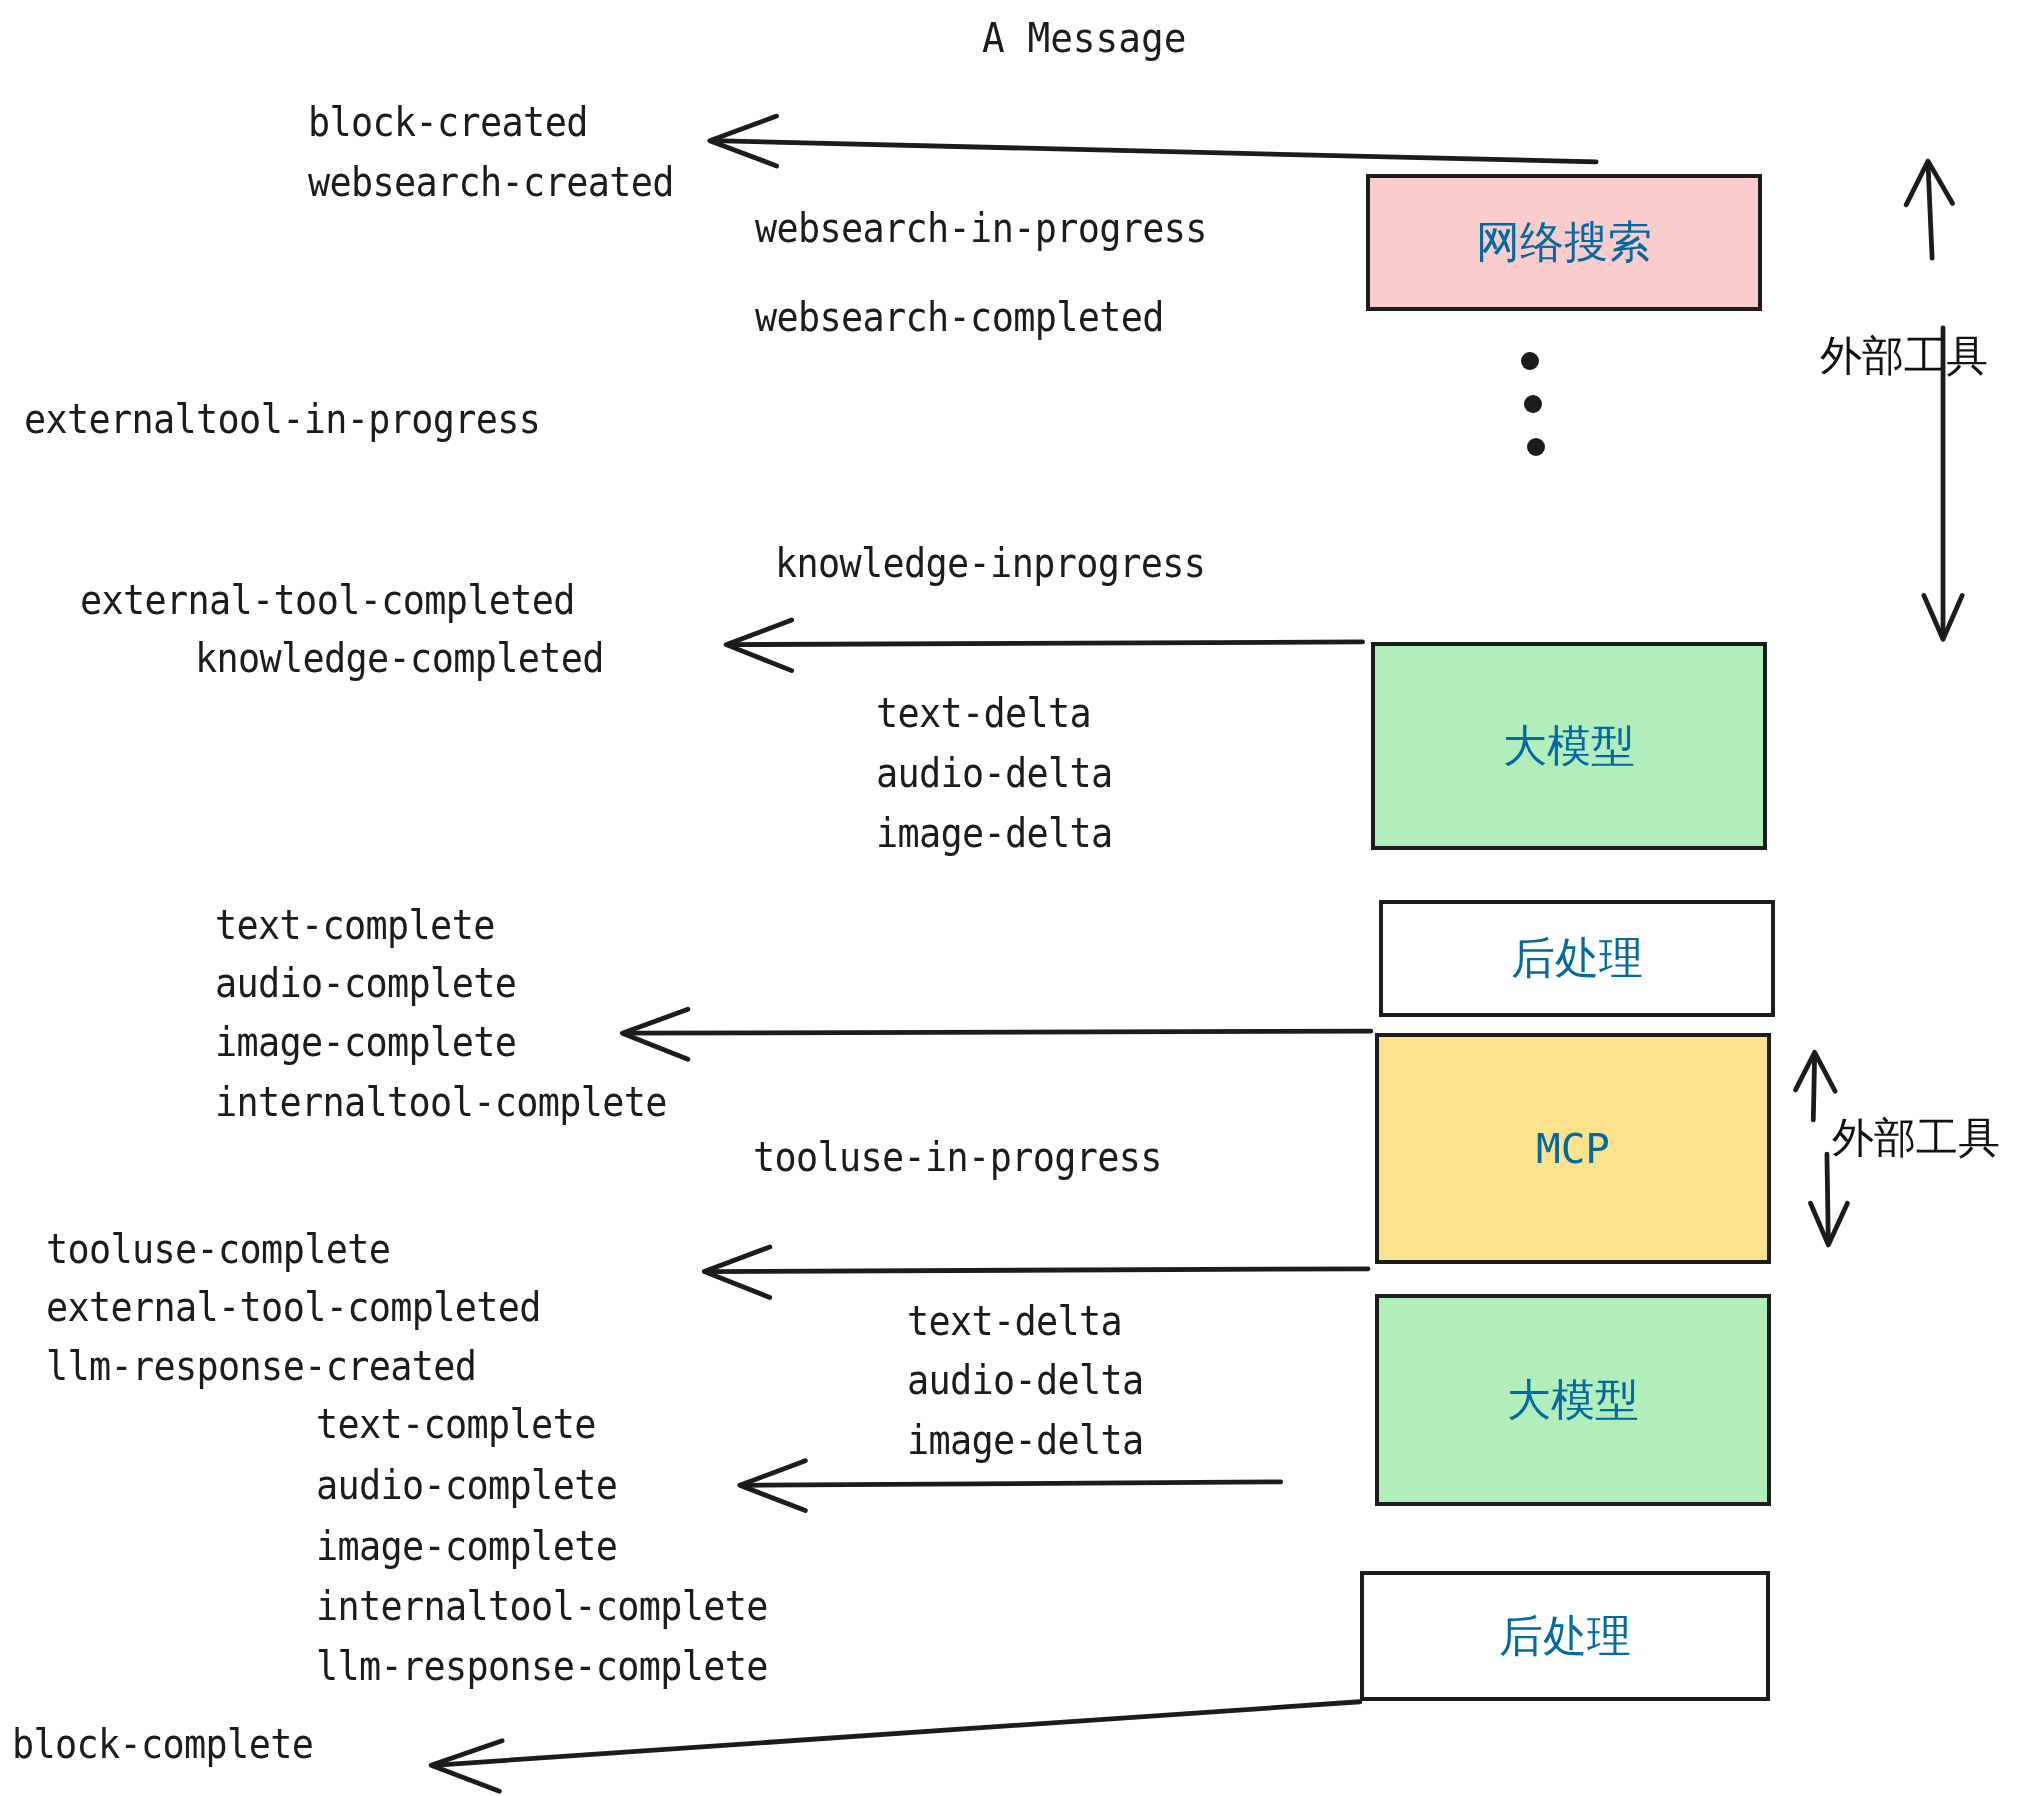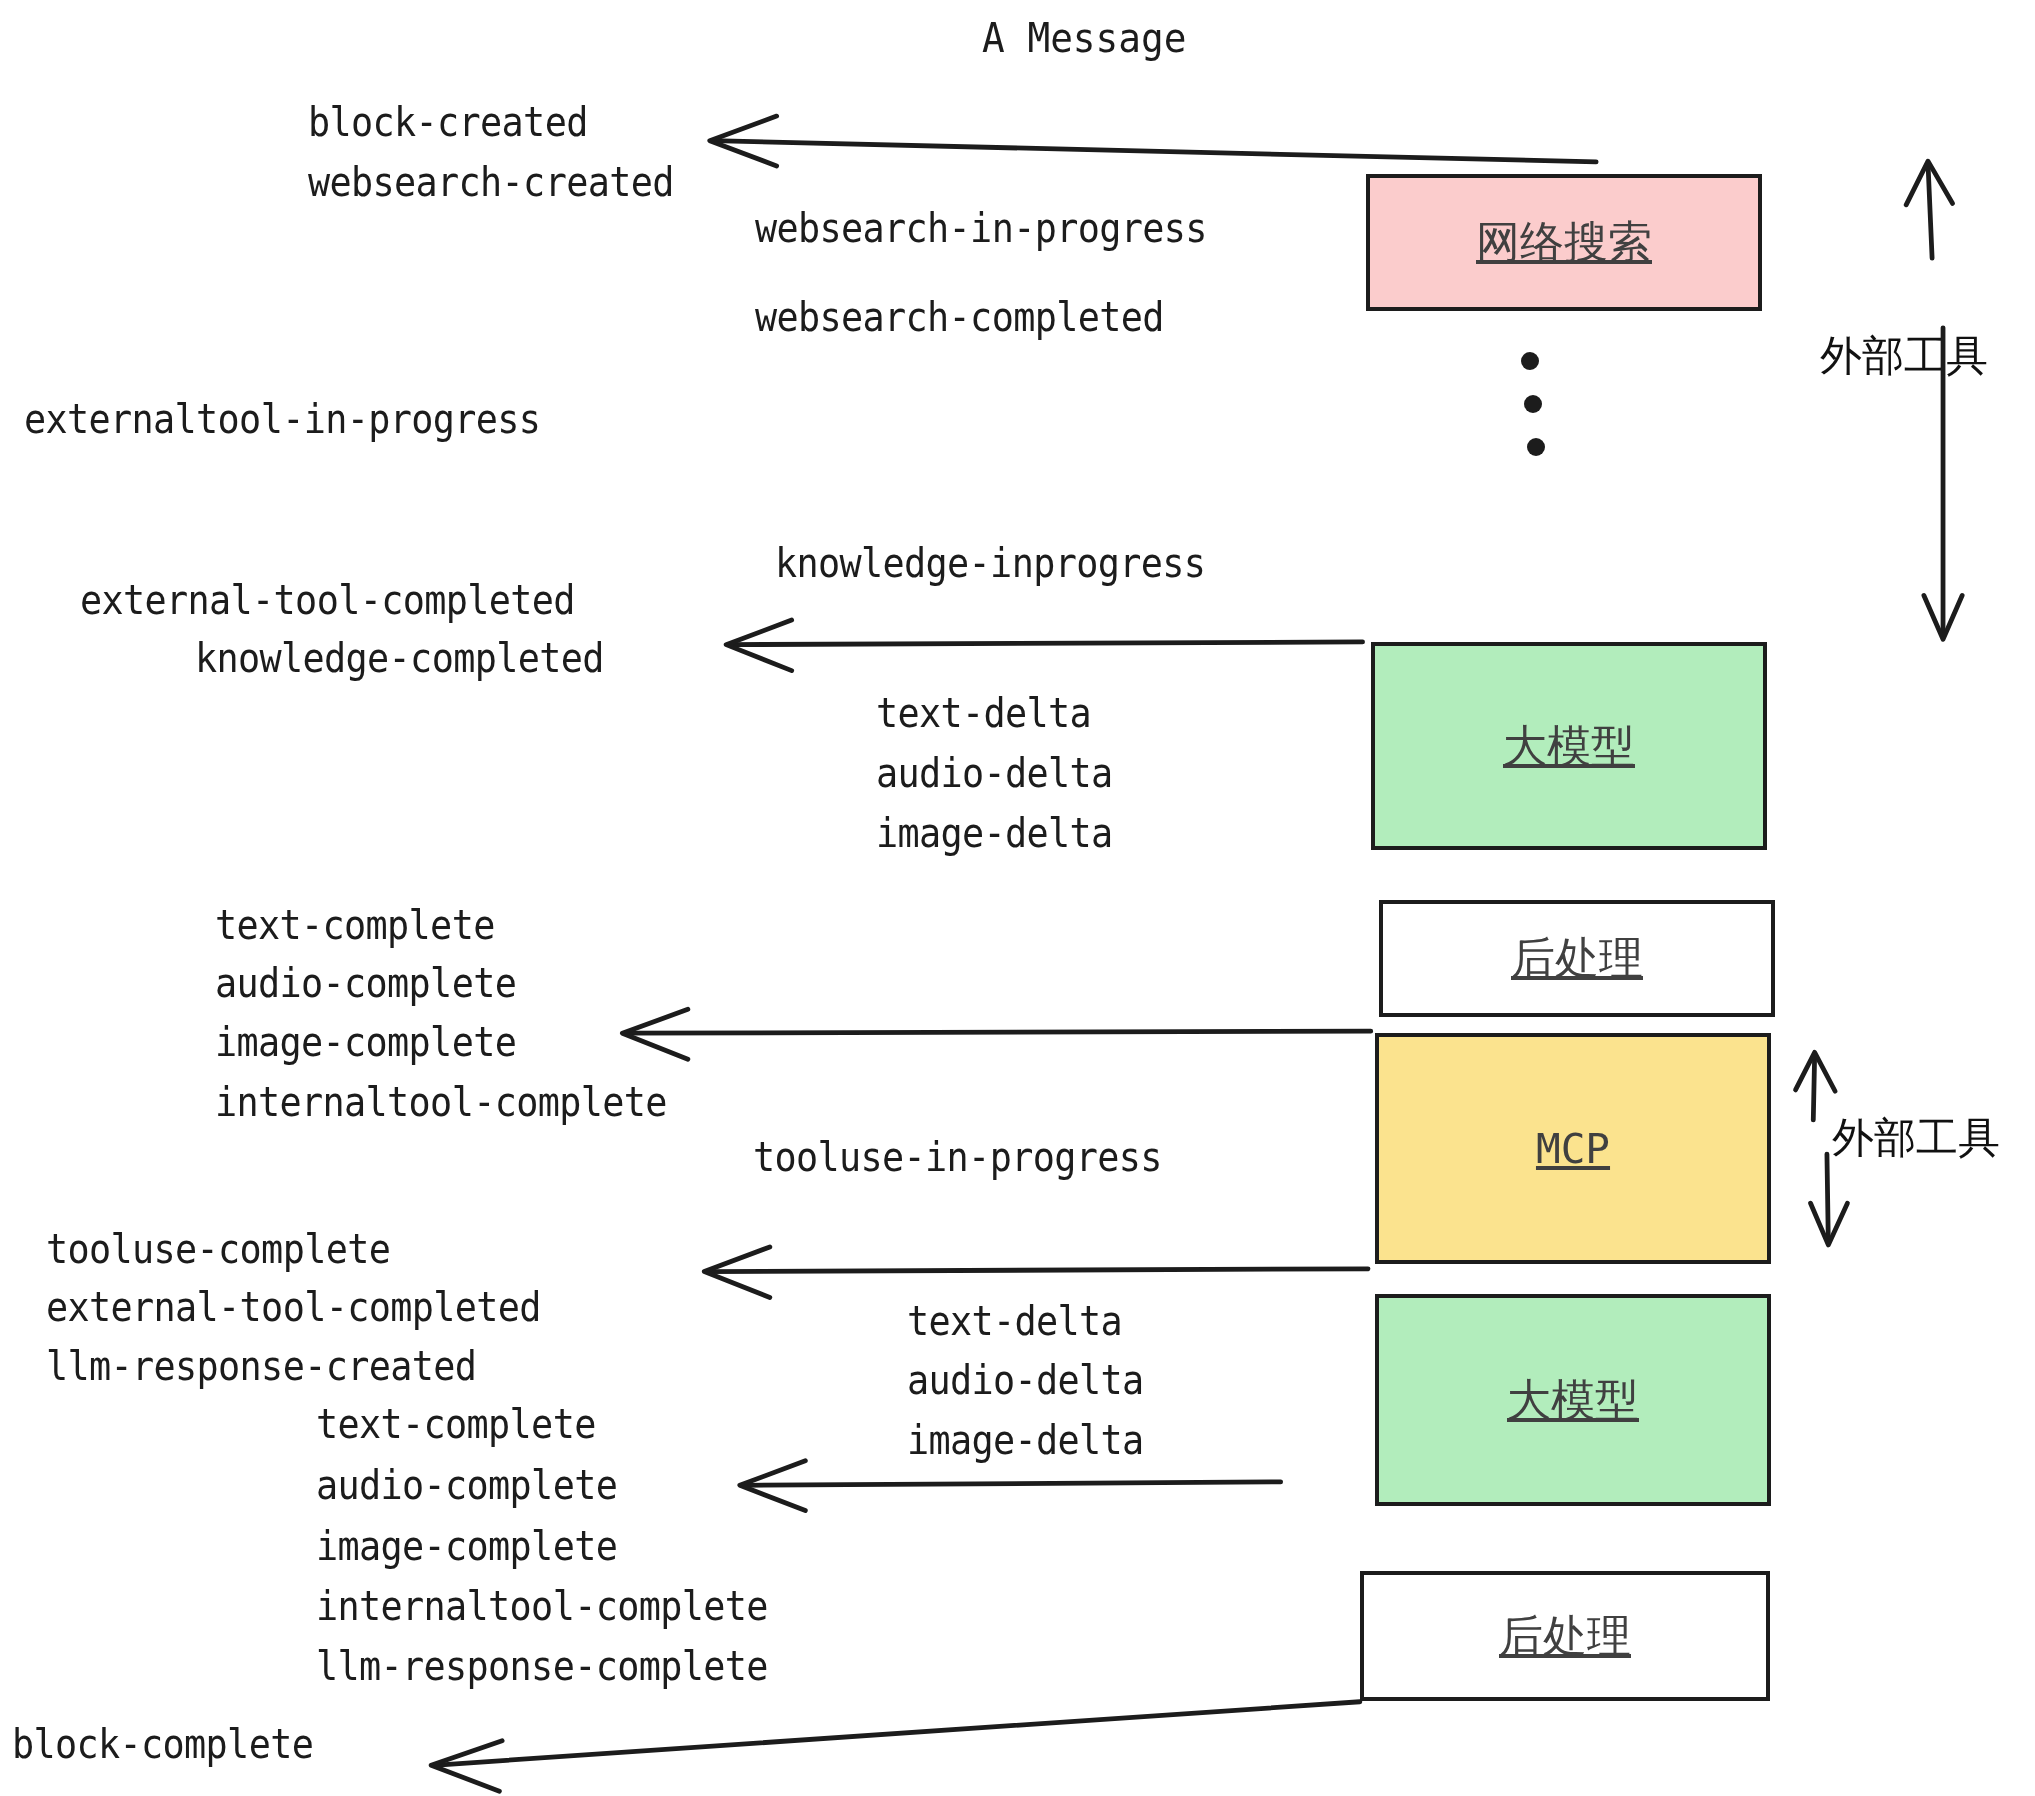--- a/index.html
+++ b/index.html
@@ -23,21 +23,21 @@
     font-family:"DejaVu Sans Mono","Liberation Mono",monospace;
     font-size:41px;color:#1c1c1c;position:absolute;white-space:nowrap;
     transform:scaleX(0.92);transform-origin:left center;
   }
   .box{
     position:absolute;
     border:4.8px solid #1c1c1c;
     box-sizing:border-box;
     display:flex;align-items:center;justify-content:center;
     font-family:"DejaVu Sans","Liberation Sans",sans-serif;
-    font-size:44px;color:#404040;text-decoration:underline;
+    font-size:44px;color:#0369a1;
   }
   .box.mcp-label{
     font-family:"DejaVu Sans Mono","Liberation Mono",monospace;
     font-size:41px;
   }
   .dot{
     position:absolute;width:18px;height:18px;border-radius:50%;
     background:#1c1c1c;
   }
   .side-label{

